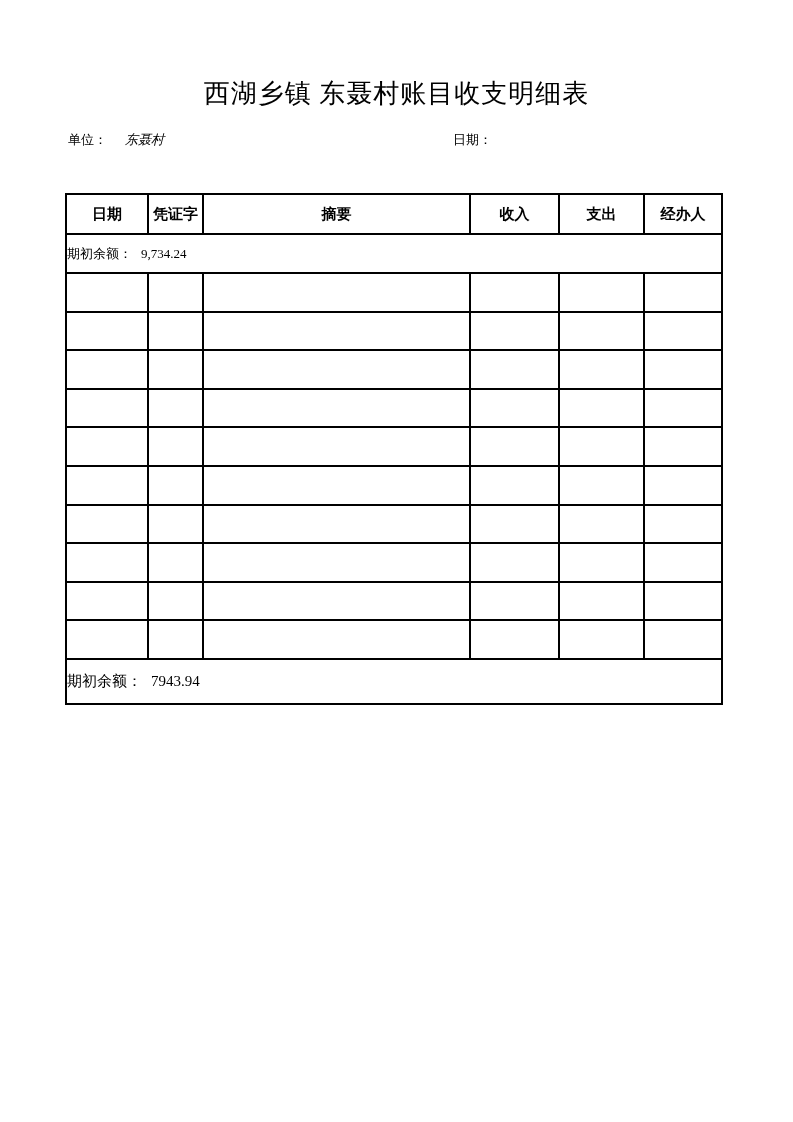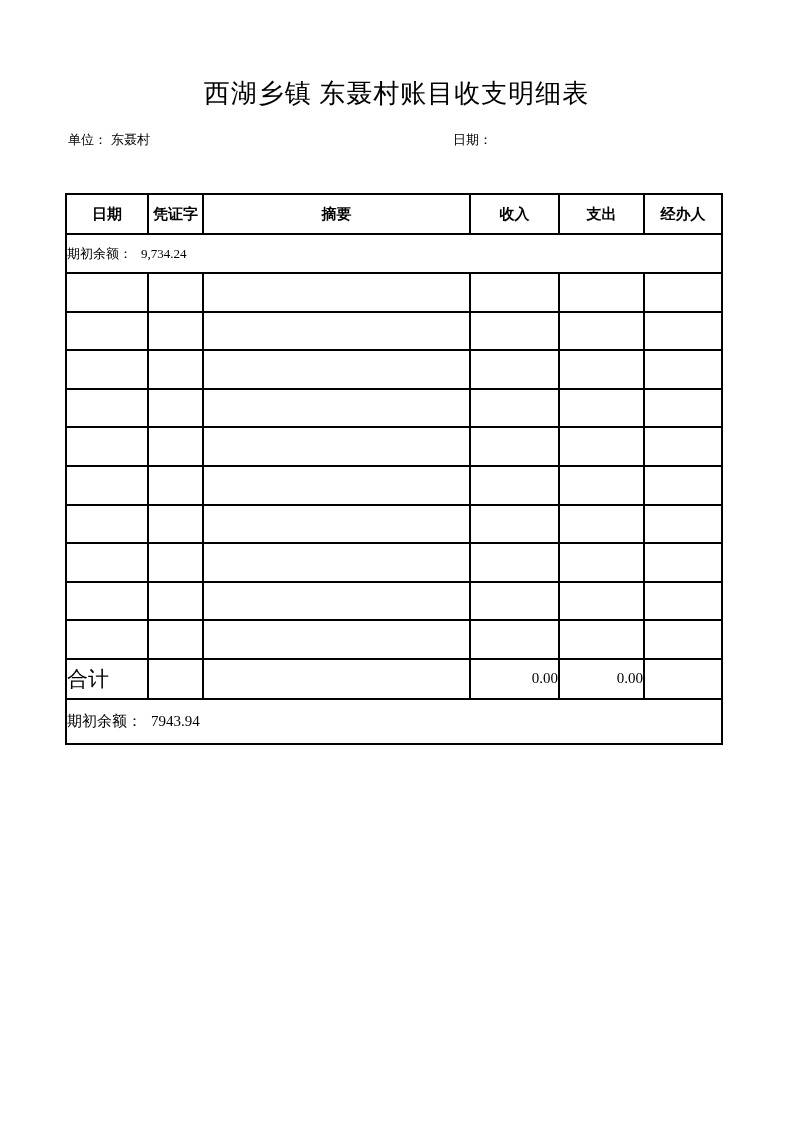--- a/index.html
+++ b/index.html
@@ -14,21 +14,21 @@
   .title{
     position:absolute;
     top:76px;left:0;width:100%;
     text-align:center;
     font-size:26px;
     letter-spacing:1px;
     white-space:pre;
   }
   .meta span{position:absolute;top:131px;font-size:13px;white-space:pre;}
   .unit-label{left:68px;}
-  .unit-value{left:111px;}
+  .unit-value{left:125px;font-style:italic;}
   .date-label{left:453px;}
   table.ledger{
     position:absolute;
     left:65px;top:163px;
     width:656px;
     border-collapse:collapse;
     table-layout:fixed;
     margin-top:30px;
   }
   table.ledger td, table.ledger th{
@@ -182,28 +182,20 @@
           <td></td>
         </tr>
         <tr class="data-row">
           <td></td>
           <td></td>
           <td></td>
           <td></td>
           <td></td>
           <td></td>
         </tr>
-        <tr class="total-row">
-        <td class="total-label">合计</td>
-        <td></td>
-        <td></td>
-        <td class="num">0.00</td>
-        <td class="num">0.00</td>
-        <td></td>
-      </tr>
       <tr class="month-row">
         <td colspan="6" class="month-cell">
           <span>期初余额：</span><span class="balance-value">7943.94</span>
         </td>
       </tr>
     </tbody>
   </table>
 
 </div>
 

